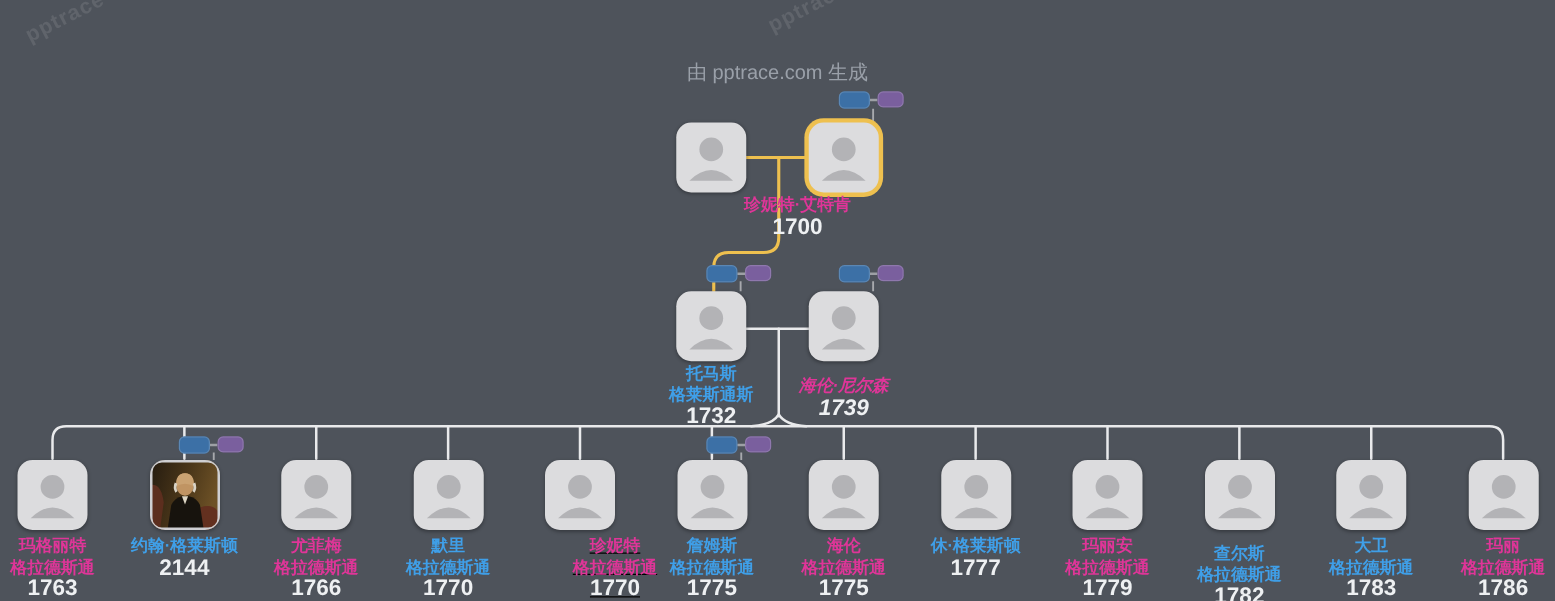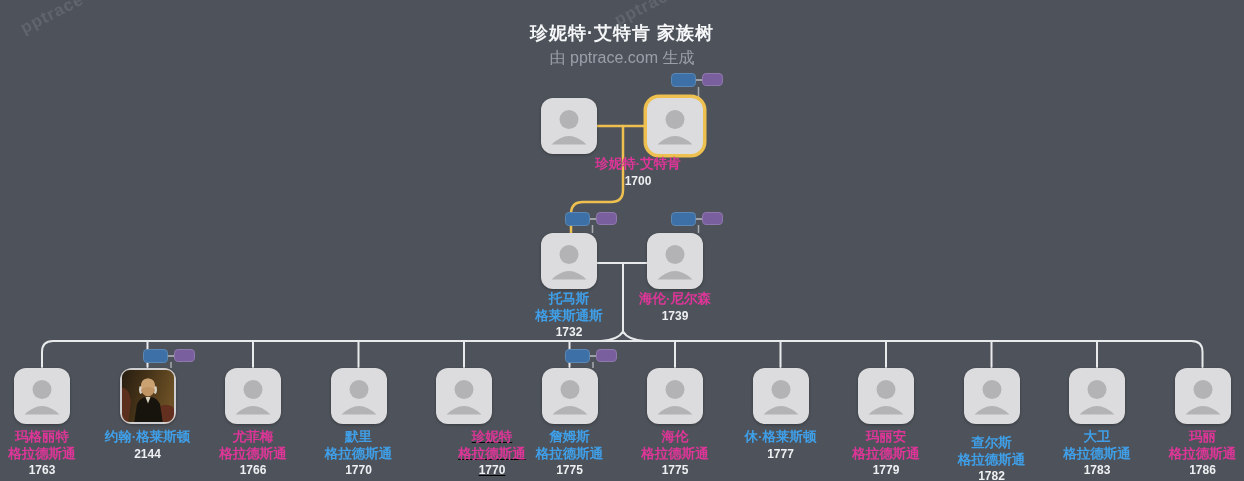--- a/index.html
+++ b/index.html
@@ -35,34 +35,33 @@
     position:absolute;z-index:3;display:flex;align-items:center;height:15px;cursor:pointer;
   }
   .chip{border-radius:4.5px;box-shadow:inset 0 0 0 1px rgba(255,255,255,.16);}
   .chip.father{width:25px;height:14px;background:var(--chipblue,#3c70a6);}
   .chip.mother{width:21px;height:13px;background:var(--chippurple,#7a5f9e);}
   .chiplink{width:6px;height:2px;background:rgba(255,255,255,.45);}
   .label{
     position:absolute;z-index:5;transform:translateX(-50%);text-align:center;
     font-weight:bold;font-size:13.5px;line-height:16.5px;white-space:nowrap;
   }
-  .label .year{display:block;color:var(--year,#eef0f2);font-size:12px;font-weight:600;}
+  .label .year{display:block;color:var(--year,#eef0f2);font-size:18px;font-weight:600;}
   .label .nline{display:block;}
   .male{color:var(--male,#3f9fe8);}
   .female{color:var(--female,#df3598);}
 </style>
 </head>
 <body>
 
 <div class="stage" id="stage" style="--bg: #4e535b; --card: #dcdcde; --male: #3f9fe8; --female: #df3598; --year: #eef0f2; --highlight: #eec04f; --chipblue: #3c70a6; --chippurple: #7a5f9e; --title: #f6f7f8; --subtitle: #9aa0a9;">
 
   <div class="watermark" style="left:18px;top:4px;">pptrace</div>
   <div class="watermark" style="left:612px;top:-4px;">pptrace</div>
 
-  <div class="title">珍妮特·艾特肯 家族树</div>
   <div class="subtitle">由 pptrace.com 生成</div>
 
   <svg class="connectors" width="1244" height="481">
     <g stroke="#eec04f" stroke-width="2.5" fill="none" stroke-linecap="round">
       <path d="M597 126 H649"></path>
       <path d="M623 126 V190 Q623 202 611 202 H583 Q571 202 571 214 V233"></path>
     </g>
     <g stroke="#e9eaec" stroke-width="2" fill="none" stroke-linecap="round">
       <path d="M597 263 H649"></path>
       <path d="M623 263 V333"></path>
@@ -137,21 +136,21 @@
         <circle cx="28" cy="21.5" r="9.5" fill="#b3b3b6"></circle>
         <path d="M10.5 46.5 Q28 29.5 45.5 46.5 Z" fill="#b3b3b6"></path>
       </svg>
     </div>
 
   <div class="label" style="left:569px;top:291px;">
     <span class="nline male">托马斯</span>
     <span class="nline male">格莱斯通斯</span>
     <span class="year">1732</span>
   </div>
-  <div class="label" style="left:675px;top:291px;">
+  <div class="label" style="left:675px;top:301px;font-style:italic;">
     <span class="nline female">海伦·尼尔森</span>
     <span class="year">1739</span>
   </div>
 
   <div id="children-layer">
       <div class="card" style="left: 14px; top: 368px;">
         <svg viewBox="0 0 56 56" width="56" height="56">
           <circle cx="28" cy="21.5" r="9.5" fill="#b3b3b6"></circle>
           <path d="M10.5 46.5 Q28 29.5 45.5 46.5 Z" fill="#b3b3b6"></path>
         </svg>

